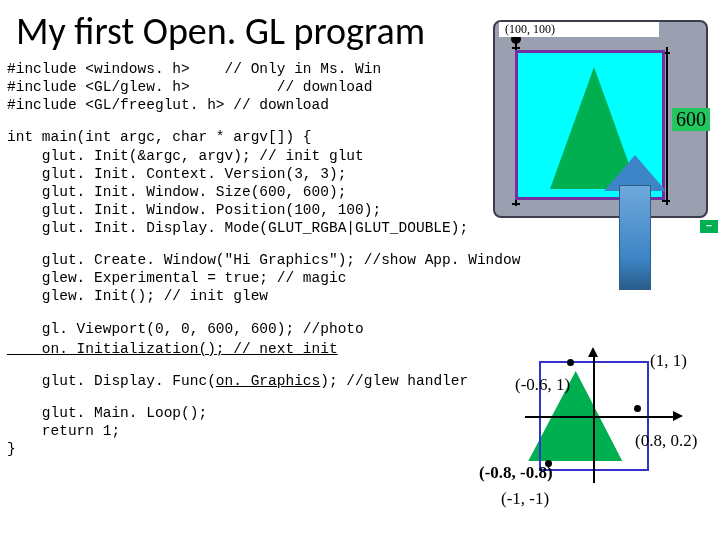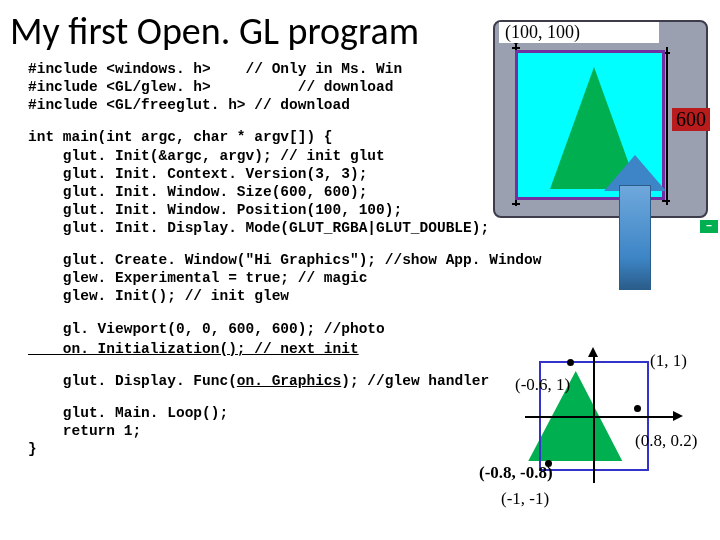--- a/index.html
+++ b/index.html
@@ -7,29 +7,29 @@
     width: 720px;
     height: 540px;
     background: #fff;
     font-family: Calibri, Arial, sans-serif;
     position: relative;
     overflow: hidden;
   }
   .title {
     font-size: 38px;
     font-weight: 400;
-    padding: 8px 10px 4px 10px;
+    padding: 8px 10px 4px 16px;
     color: #000;
   }
   .code {
     font-family: "Courier New", monospace;
     font-size: 14.5px;
-    font-weight: bold;
+    font-weight: normal;
     line-height: 1.25;
-    padding: 2px 0 0 28px;
+    padding: 2px 0 0 7px;
     white-space: pre;
     color: #000;
   }
   .block { margin-bottom: 12px; }
   .u { text-decoration: underline; }
 
   
   .win {
     position: absolute;
     top: 20px;
@@ -44,42 +44,42 @@
     background: #9aa0b0;
     border: 2px solid #3c3c4a;
     border-radius: 8px;
   }
   .win-title {
     position: absolute;
     left: 6px; top: 2px;
     width: 160px;
     background: #fff;
     font-family: "Times New Roman", serif;
-    font-size: 18px;
+    font-size: 12px;
     padding: 0 6px;
   }
   .win-inner {
     position: absolute;
     left: 22px; top: 30px;
     width: 150px; height: 150px;
     background: #00ffff;
     border: 3px solid #7030a0;
   }
   .win-tri {
     position: absolute;
     left: 32px; top: 14px;
     width: 0; height: 0;
     border-left: 44px solid transparent;
     border-right: 44px solid transparent;
     border-bottom: 122px solid #00b050;
   }
   .win-label600 {
     position: absolute;
     right: -2px; top: 88px;
-    background: #b91c1c;
+    background: #22c55e;
     font-family: "Times New Roman", serif;
     font-size: 20px;
     padding: 0 4px;
   }
   
   .vline-left {
     position: absolute;
     left: 22px; top: 18px; width: 0; height: 168px;
     border-left: 2px solid #000;
   }

